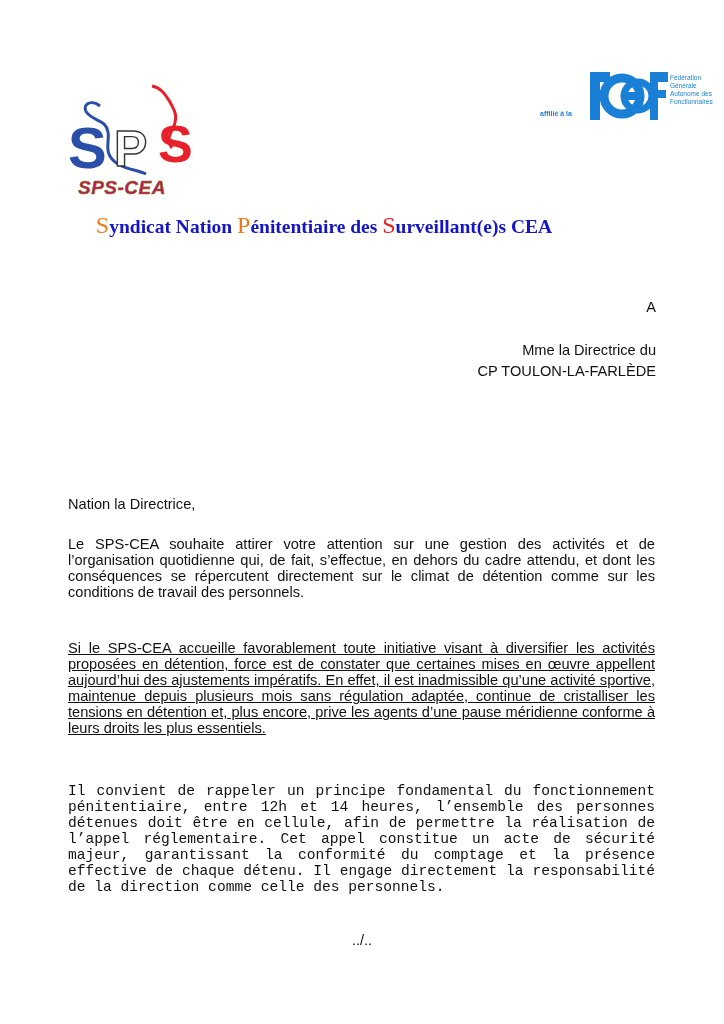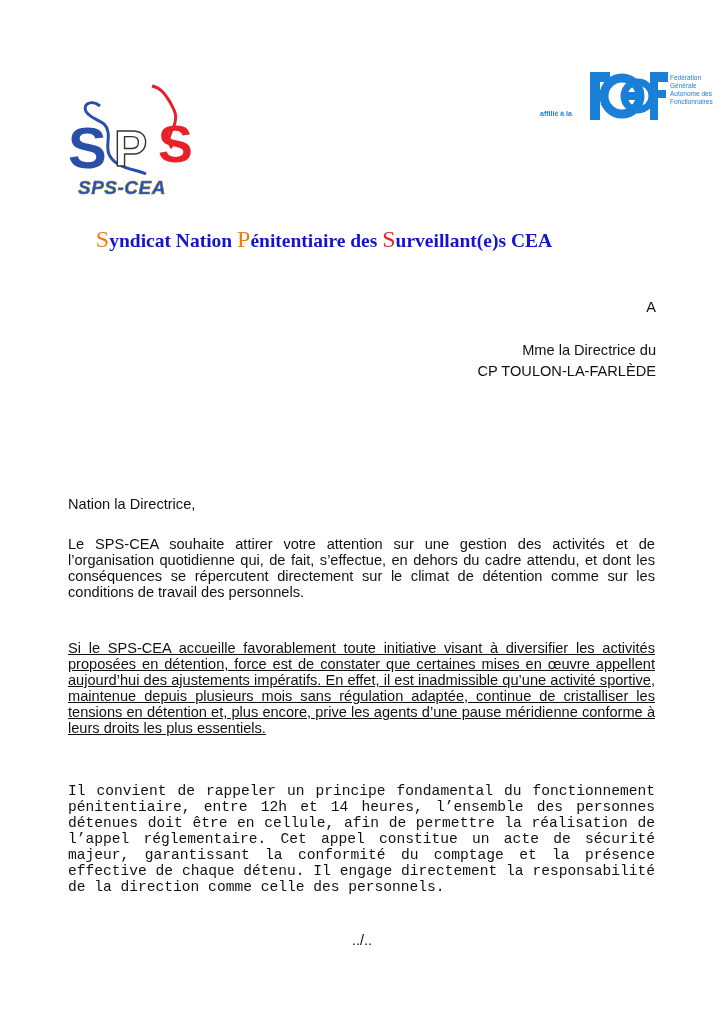--- a/index.html
+++ b/index.html
@@ -5,39 +5,39 @@
   html, body { margin: 0; padding: 0; background: #ffffff; }
   body { width: 724px; height: 1024px; position: relative; overflow: hidden; }
   .page { position: absolute; left: 0; top: 0; width: 724px; height: 1024px; background: #fff; }
 
   
   .sps-logo { position: absolute; left: 62px; top: 70px; width: 150px; height: 140px; }
   .sps-logo svg { position: absolute; left: 0; top: 0; }
   .sps-cea-label {
     position: absolute; left: 78px; top: 178px; width: 110px;
     font-family: "Liberation Sans", sans-serif; font-weight: bold; font-style: italic;
-    font-size: 19px; color: #1d4ed8; letter-spacing: 0.5px;
+    font-size: 19px; color: #be185d; letter-spacing: 0.5px;
     -webkit-text-stroke: 0.6px #8a7f10;
   }
 
   
   .fgaf { position: absolute; left: 540px; top: 68px; width: 180px; height: 60px; }
   .affilie {
     position: absolute; left: 0; top: 42px;
     font-family: "Liberation Sans", sans-serif; font-size: 7px; color: #1a7fd6; font-weight: bold;
   }
   .fgaf-mark { position: absolute; left: 48px; top: 0px; }
   .fgaf-desc {
     position: absolute; left: 130px; top: 6px; width: 60px;
     font-family: "Liberation Sans", sans-serif; font-size: 6.5px; line-height: 8px; color: #1a7fd6;
   }
 
   
   .title {
-    position: absolute; left: 0; width: 648px; top: 226px; text-align: center;
+    position: absolute; left: 0; width: 648px; top: 212px; text-align: center;
     font-family: "Liberation Serif", serif; font-weight: bold; font-size: 19.5px; color: #1414c8;
   }
   .title .init { font-size: 24px; font-weight: normal; }
   .title .o1 { color: #f07a1a; }
   .title .o2 { color: #f07a1a; }
   .title .r1 { color: #e8202a; }
 
   .body-text { font-family: "Liberation Sans", sans-serif; font-size: 14.6px; color: #111; }
 
   .recipient { position: absolute; right: 68px; top: 297px; text-align: right; line-height: 21px; }

